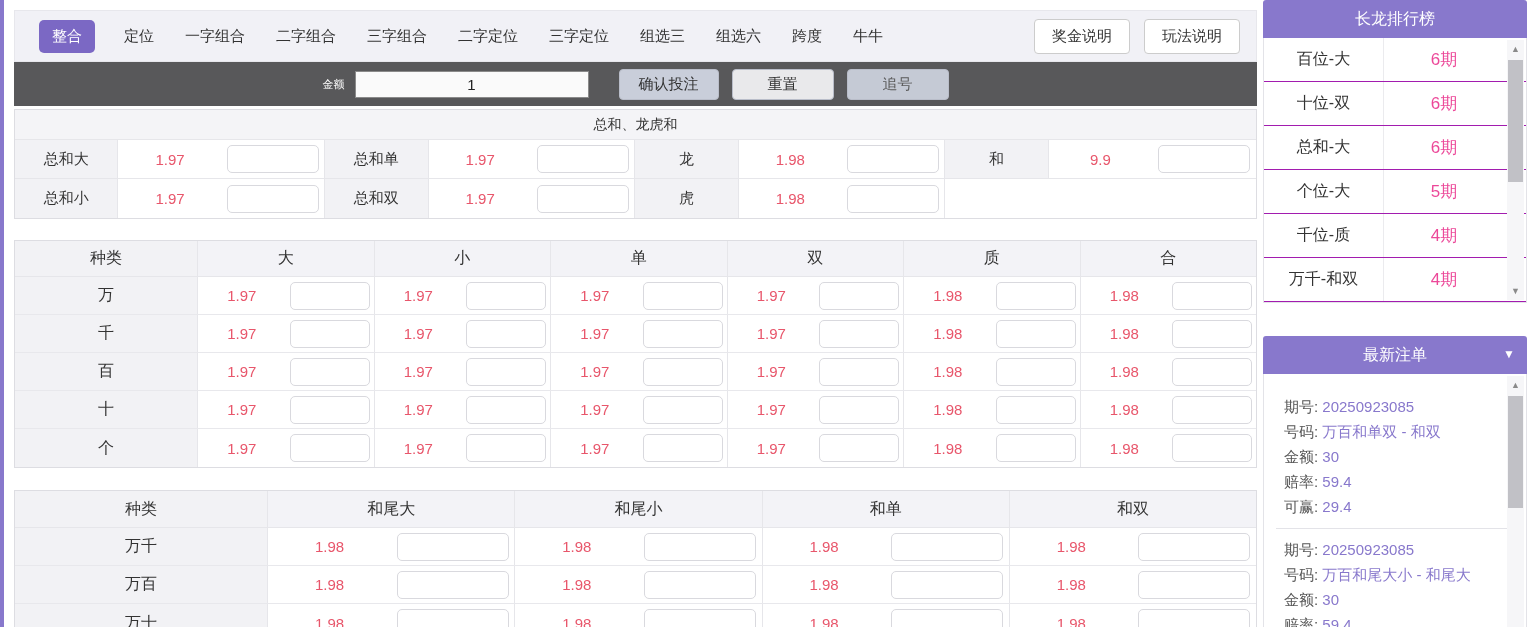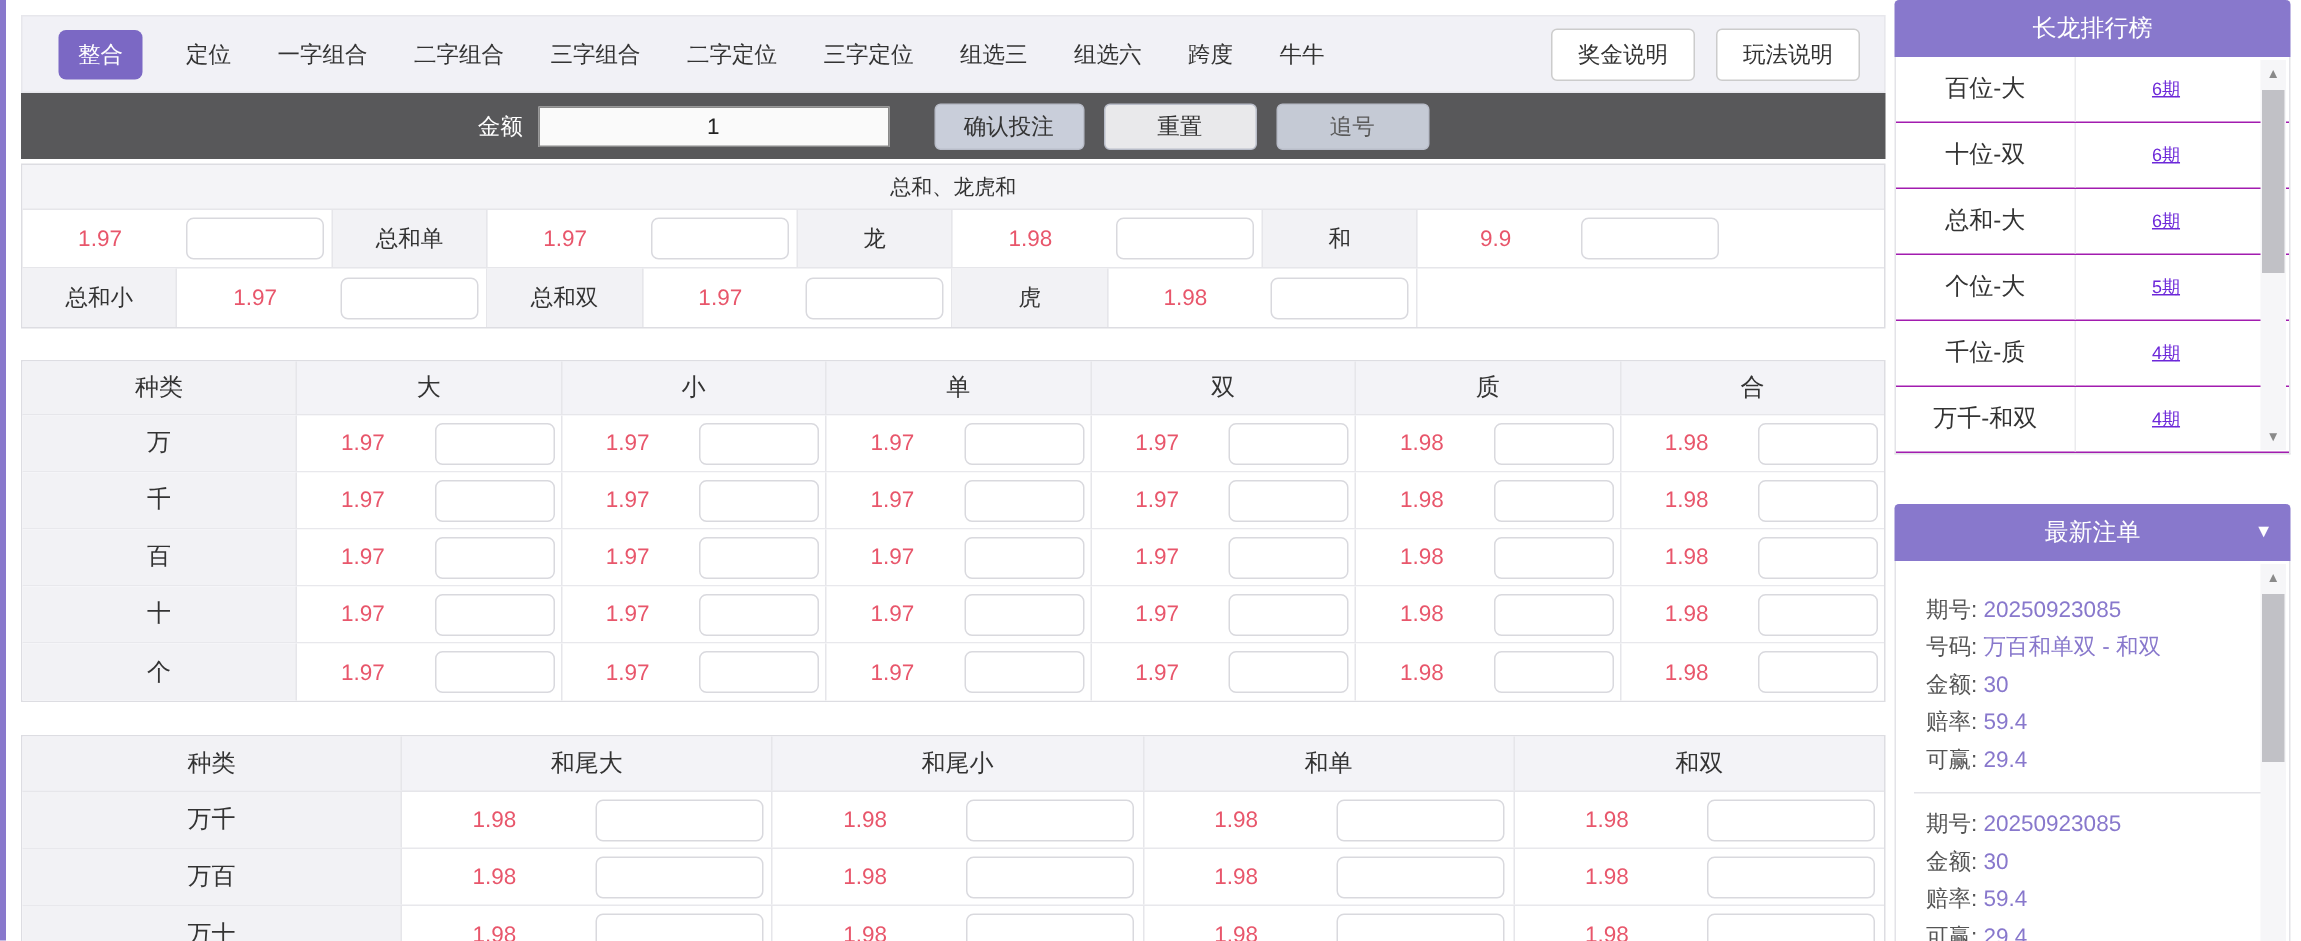--- a/index.html
+++ b/index.html
@@ -13,21 +13,21 @@
     display:flex; align-items:center; padding:0 16px 0 24px; }
   .tab { background:none; border:none; font-size:15px; color:#333; margin-right:27px;
     padding:7px 2px; cursor:pointer; font-family:inherit; white-space:nowrap; }
   .tab.active { background:#7b68c4; color:#fff; border-radius:5px; padding:7px 13px; }
   .tabbar-right { margin-left:auto; display:flex; gap:14px; }
   .outline-btn { background:#fff; border:1px solid #ccc; border-radius:4px; font-size:15px;
     color:#333; padding:7px 17px; cursor:pointer; font-family:inherit; white-space:nowrap; }
 
   
   .toolbar { height:44px; background:#58585a; display:flex; align-items:center; justify-content:center; }
-  .amount-label { color:#fff; font-size:15px; margin-right:10px; }
+  .amount-label { color:#fff; font-size:11px; margin-right:10px; }
   .amount-input { width:234px; height:27px; border:1px solid #8a8a8a; background:#fafafa;
     text-align:center; font-size:15px; font-family:inherit; color:#222; }
   .tb-btn { height:31px; border-radius:4px; border:1px solid #b9bdc9; font-size:15px;
     font-family:inherit; cursor:pointer; }
   .btn-confirm { width:100px; margin-left:30px; background:#c9ceda; color:#333; }
   .btn-reset { width:102px; margin-left:13px; background:#e9e9eb; color:#333; }
   .btn-chase { width:102px; margin-left:13px; background:#c5cad5; color:#5a5a5a; }
 
   
   .panel { border:1px solid #dddde2; background:#fff; }
@@ -68,21 +68,21 @@
   .side-panel { position:absolute; width:264px; left:1263px; }
   .sp-head { height:38px; background:#8878cc; color:#fff; font-size:16px; display:flex;
     align-items:center; justify-content:center; border-radius:3px 3px 0 0; position:relative; }
   .sp-caret { position:absolute; right:12px; top:11px; font-size:12px; color:#fff; cursor:pointer; }
   .sp-body { position:relative; border:1px solid #e3e3e8; border-top:none; background:#fff; overflow:hidden; }
   .rank-body { height:265px; }
   .rank-row { display:flex; height:44px; border-bottom:1px solid #a21caf; }
   .rank-name { width:120px; display:flex; align-items:center; justify-content:center;
     font-size:16px; color:#333; border-right:1px solid #ebebee; }
   .rank-streak { flex:1; margin-right:22px; display:flex; align-items:center;
-    justify-content:center; font-size:12px; color:#6d28d9;text-decoration:underline; }
+    justify-content:center; font-size:17px; color:#ec4899; }
   .orders-body { height:300px; padding:12px; }
   .order-entry { padding:8px 28px 9px 8px; font-size:15px; line-height:25px;
     border-bottom:1px solid #e3e3e8; }
   .order-entry:last-child { border-bottom:none; }
   .o-label { color:#555; }
   .o-val { color:#8878cc; }
   .scrollbar { position:absolute; right:2px; top:2px; bottom:2px; width:17px; background:#f6f6f8; }
   .sb-arrow { position:absolute; left:0; width:17px; height:14px; text-align:center;
     font-size:9px; color:#8a8a8a; line-height:14px; cursor:pointer; }
   .sb-up { top:2px; } .sb-down { bottom:2px; }
@@ -119,20 +119,21 @@
     <span class="amount-label">金额</span>
     <input class="amount-input" value="1" style="">
     <button class="tb-btn btn-confirm">确认投注</button>
     <button class="tb-btn btn-reset">重置</button>
     <button class="tb-btn btn-chase">追号</button>
   </div>
 
   <div class="panel sum-panel">
     <div class="sum-title">总和、龙虎和</div>
     <div class="sum-row">
+      <div class="sum-label">总和大</div>
       <div class="sum-odds">1.97</div>
       <div class="sum-inputwrap">
           <input class="bet-input w92" style="">
         </div>
       <div class="sum-label">总和单</div>
       <div class="sum-odds">1.97</div>
       <div class="sum-inputwrap">
           <input class="bet-input w92" style="">
         </div>
       <div class="sum-label">龙</div>
@@ -518,20 +519,21 @@
   <div class="sp-body orders-body">
     <div class="order-entry">
       <div><span class="o-label">期号:</span> <span class="o-val">20250923085</span></div>
       <div><span class="o-label">号码:</span> <span class="o-val">万百和单双 - 和双</span></div>
       <div><span class="o-label">金额:</span> <span class="o-val">30</span></div>
       <div><span class="o-label">赔率:</span> <span class="o-val">59.4</span></div>
       <div><span class="o-label">可赢:</span> <span class="o-val">29.4</span></div>
     </div>
     <div class="order-entry">
       <div><span class="o-label">期号:</span> <span class="o-val">20250923085</span></div>
+      <div><span class="o-label">号码:</span> <span class="o-val">万百和尾大小 - 和尾大</span></div>
       <div><span class="o-label">金额:</span> <span class="o-val">30</span></div>
       <div><span class="o-label">赔率:</span> <span class="o-val">59.4</span></div>
       <div><span class="o-label">可赢:</span> <span class="o-val">29.4</span></div>
     </div>
     <div class="scrollbar">
       <div class="sb-arrow sb-up">▲</div>
       <div class="sb-thumb orders-thumb"></div>
       <div class="sb-arrow sb-down">▼</div>
     </div>
   </div>

